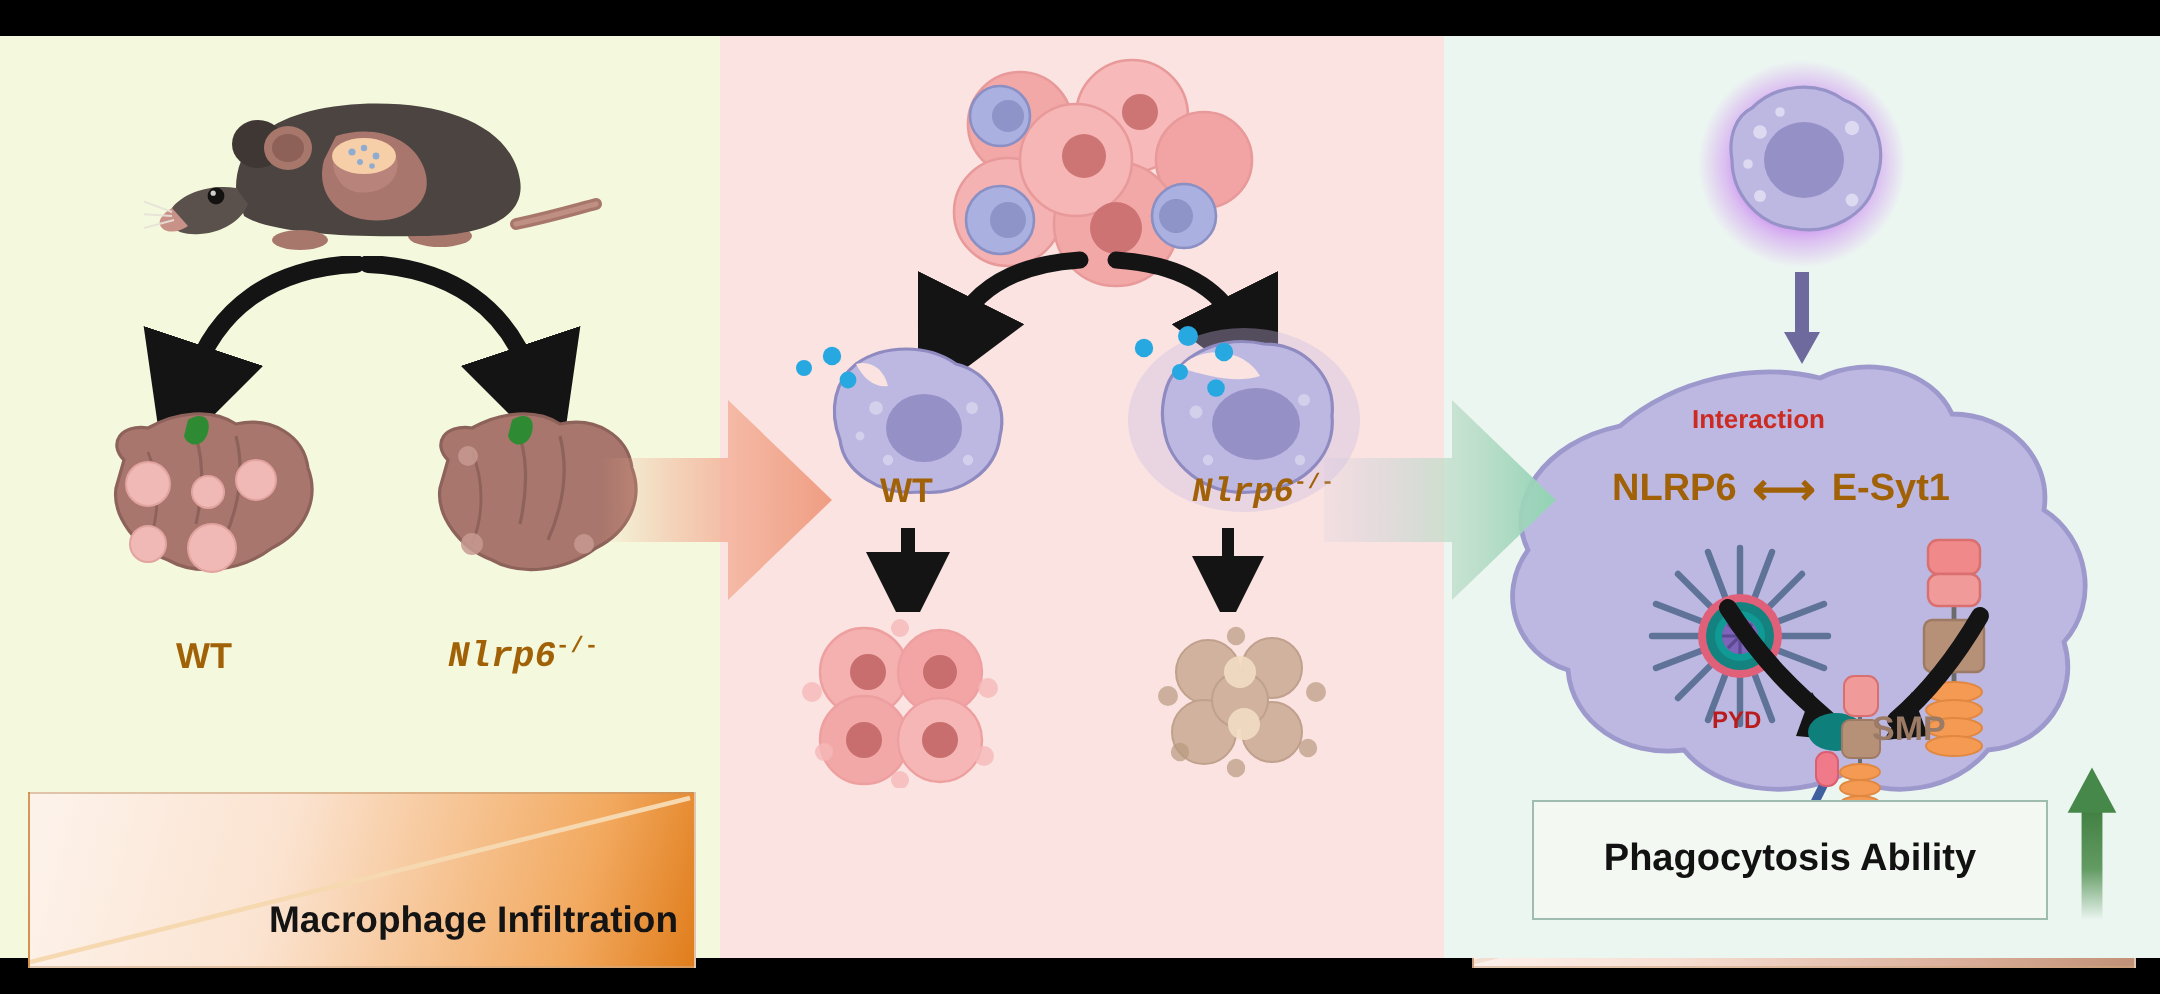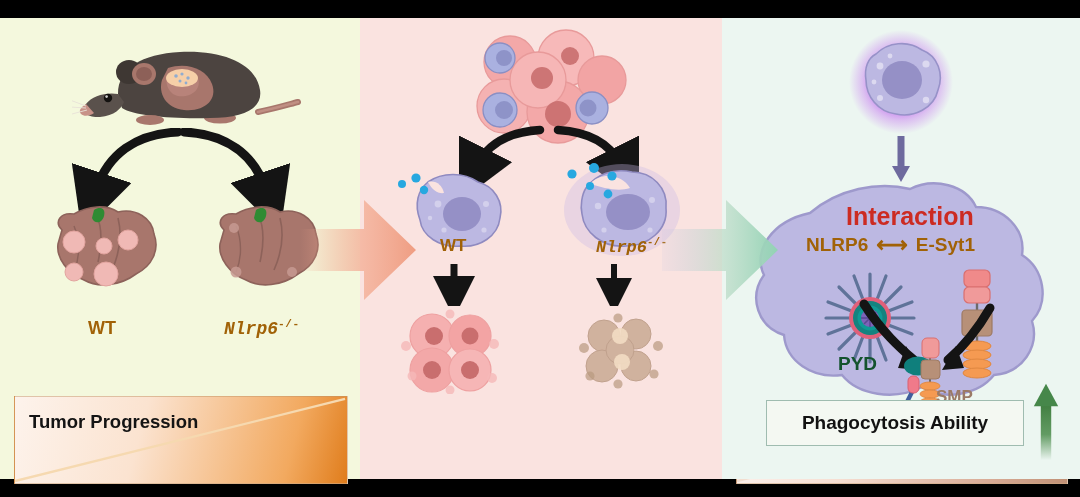--- a/index.html
+++ b/index.html
@@ -24,21 +24,21 @@
 
   
   .gradbar{position:absolute;border:1px solid rgba(200,160,120,.55);box-sizing:border-box;}
   #bar1{left:14px;top:378px;width:334px;height:88px;
         background:linear-gradient(105deg,#fdf3ec 0%,#fbe3d0 38%,#f2a95f 82%,#e07d1c 100%);}
   #bar2{left:376px;top:378px;width:332px;height:88px;
         background:linear-gradient(105deg,#fdf4f0 0%,#f6ded2 35%,#d8ab96 78%,#c09176 100%);}
   .diag{position:absolute;left:0;top:0;width:100%;height:100%;}
   .bartxt{position:absolute;font-weight:bold;font-size:18.5px;color:#141414;white-space:nowrap;}
 
-  #bar3{position:absolute;left:766px;top:400px;width:258px;height:46px;
+  #bar3{position:absolute;left:766px;top:400px;width:258px;height:60px;
         background:#f4f8f2;border:1px solid #9fbcb0;box-sizing:border-box;
         display:flex;align-items:center;justify-content:center;}
   #bar3 span{font-weight:bold;font-size:19px;color:#121212;}
 
   #upArrowWrap{position:absolute;left:1030px;top:382px;width:32px;height:80px;}
 
   
   .art{position:absolute;}
 </style>
 </head>
@@ -129,21 +129,21 @@
     </svg>
 
     <span class="lbl" style="left:88px;top:300px;font-size:18px;">WT</span>
 
     <span class="lbl ital" style="left:224px;top:300px;font-size:18px;"><span>Nlrp6</span><span class="sup">-/-</span></span>
 
     <div class="gradbar" id="bar1">
       <svg class="diag" viewBox="0 0 334 88" preserveAspectRatio="none">
         <path d="M0 86 L332 2" stroke="#f6d9b0" stroke-width="2.4" fill="none"></path>
       </svg>
-      <span class="bartxt" style="left:14px;top:14px;">Tumor Progression</span>
+      <span class="bartxt" style="right:8px;top:52px;">Macrophage Infiltration</span>
     </div>
   </div>
 
   <div class="panel" id="panel2">
 
     <svg class="art" style="left:106px;top:10px;" width="164" height="124" viewBox="0 0 164 124">
       <g stroke="#e89a9a" stroke-width="1.3">
         <circle cx="44" cy="34" r="26" fill="#f3a8a8"></circle>
         <circle cx="100" cy="30" r="28" fill="#f7b9b9"></circle>
         <circle cx="136" cy="52" r="24" fill="#f2a4a4"></circle>
@@ -315,21 +315,21 @@
       <path d="M4 30 L13 46 L22 30 Z" fill="#6e6a9e"></path>
     </svg>
 
     <svg class="art" style="left:16px;top:155px;" width="330" height="232" viewBox="0 0 330 232">
       <path d="M72 40 C100 16 140 8 172 16 C196 4 228 12 238 34 C266 34 288 56 284 82
                C306 96 312 128 294 148 C302 174 284 200 256 202 C240 222 206 228 184 214
                C156 228 120 222 104 202 C74 206 48 188 46 162 C20 154 10 124 26 102
                C14 78 34 48 72 40 Z" fill="#bcb8e2" stroke="#9e99cc" stroke-width="2.4"></path>
     </svg>
 
-    <span class="lbl" style="left:124px;top:184px;font-size:25px;color:#cc2b22;">Interaction</span>
+    <span class="lbl" style="left:124px;top:184px;font-size:13px;color:#cc2b22;">Interaction</span>
 
     <div class="lbl" style="left:84px;top:216px;font-size:19px;display:flex;align-items:center;gap:8px;">
       <span>NLRP6</span>
       <span style="font-size:22px;line-height:1;">⟷</span>
       <span>E-Syt1</span>
     </div>
 
     <svg class="art" style="left:96px;top:248px;" width="104" height="104" viewBox="0 0 104 104">
       <g stroke="#5f7399" stroke-width="3.2" stroke-linecap="round">
         <path d="M52 52 L52 8"></path>
@@ -389,23 +389,23 @@
       <rect x="24" y="2" width="17" height="20" rx="5" fill="#f09a9a" stroke="#d96f6f" stroke-width="1"></rect>
       <rect x="23" y="24" width="19" height="19" rx="4" fill="#b79078" stroke="#9d7a64" stroke-width="1"></rect>
       <g fill="#f59a52" stroke="#e08740" stroke-width=".9">
         <ellipse cx="32" cy="50" rx="10" ry="4"></ellipse>
         <ellipse cx="32" cy="58" rx="10" ry="4"></ellipse>
         <ellipse cx="32" cy="66" rx="10" ry="4"></ellipse>
         <ellipse cx="32" cy="74" rx="10" ry="4"></ellipse>
       </g>
     </svg>
 
-    <span class="lbl" style="left:116px;top:335px;font-size:19px;color:#14532d;">PYD</span>
-
-    <span class="lbl" style="left:214px;top:337px;font-size:17px;color:#9b7a66;margin-top:32px;">SMP</span>
+    <span class="lbl" style="left:134px;top:335px;font-size:12px;color:#b91c1c;">PYD</span>
+
+    <span class="lbl" style="left:214px;top:337px;font-size:17px;color:#9b7a66;">SMP</span>
 
     <div id="bar3" style="left:44px;top:382px;">
       <span>Phagocytosis Ability</span>
     </div>
 
     <svg id="upArrowWrap" style="left:308px;top:364px;" width="32" height="92" viewBox="0 0 32 92">
       <defs>
         <linearGradient id="upg" x1="0" y1="1" x2="0" y2="0">
           <stop offset="0%" stop-color="#4a8b4a" stop-opacity="0"></stop>
           <stop offset="45%" stop-color="#4a8b4a" stop-opacity=".85"></stop>

